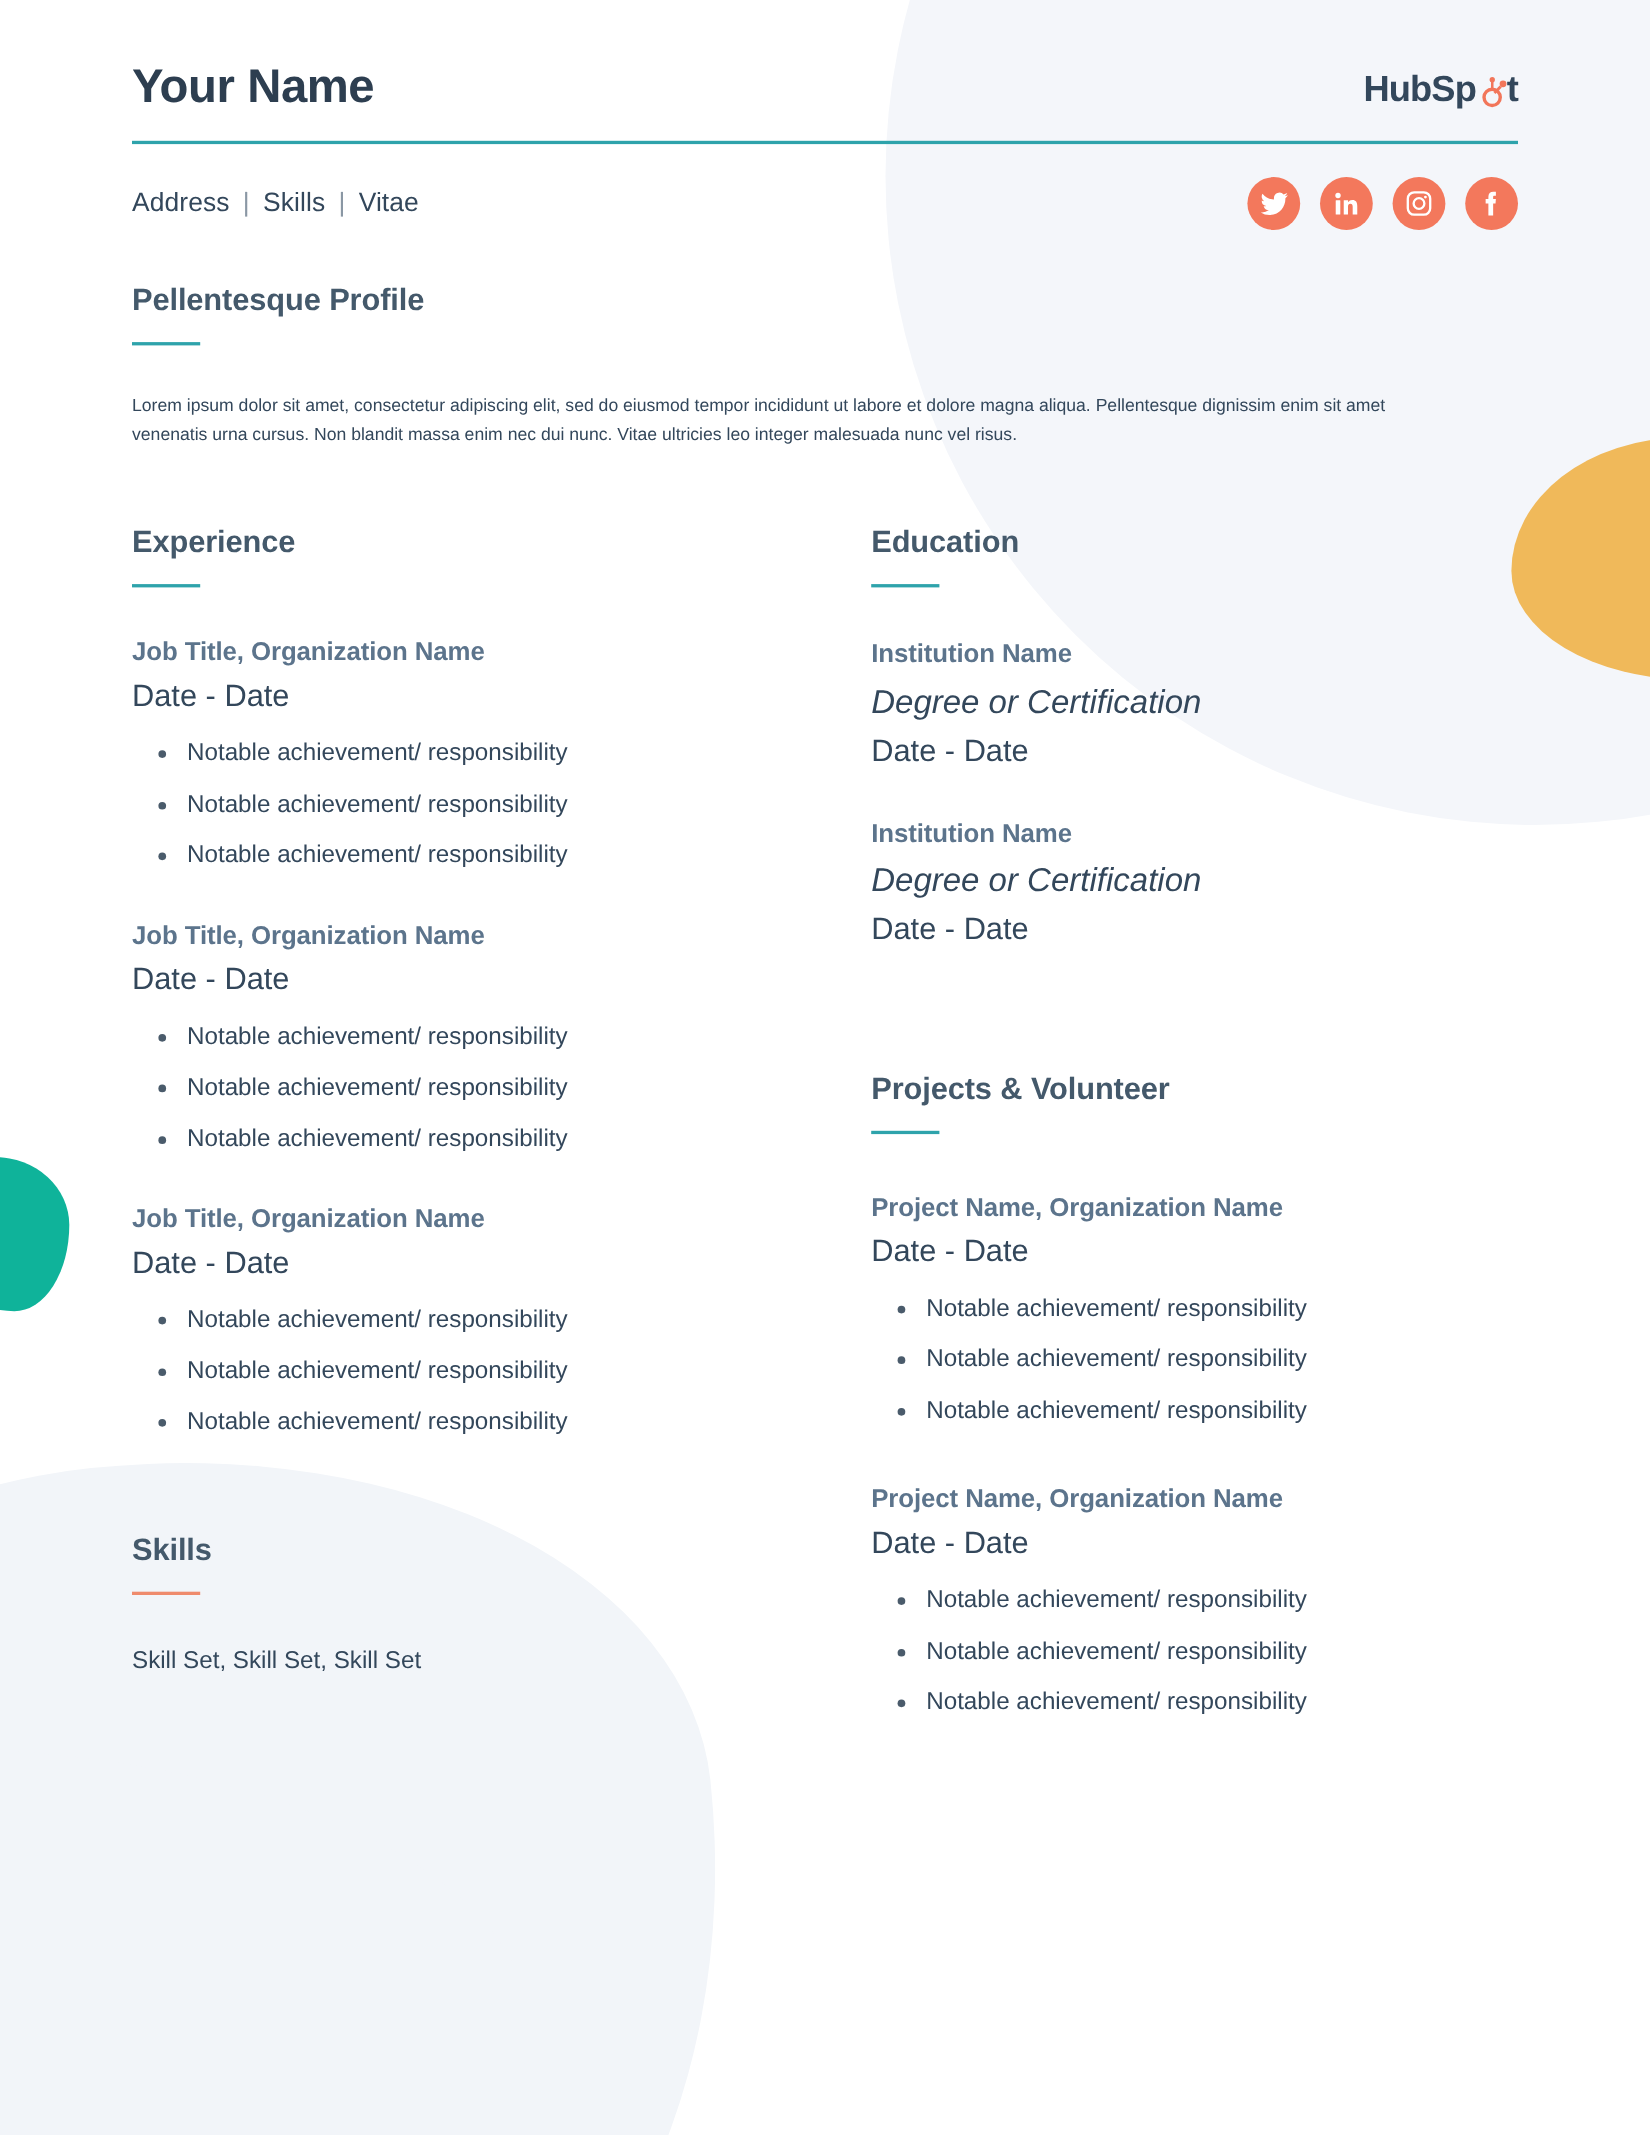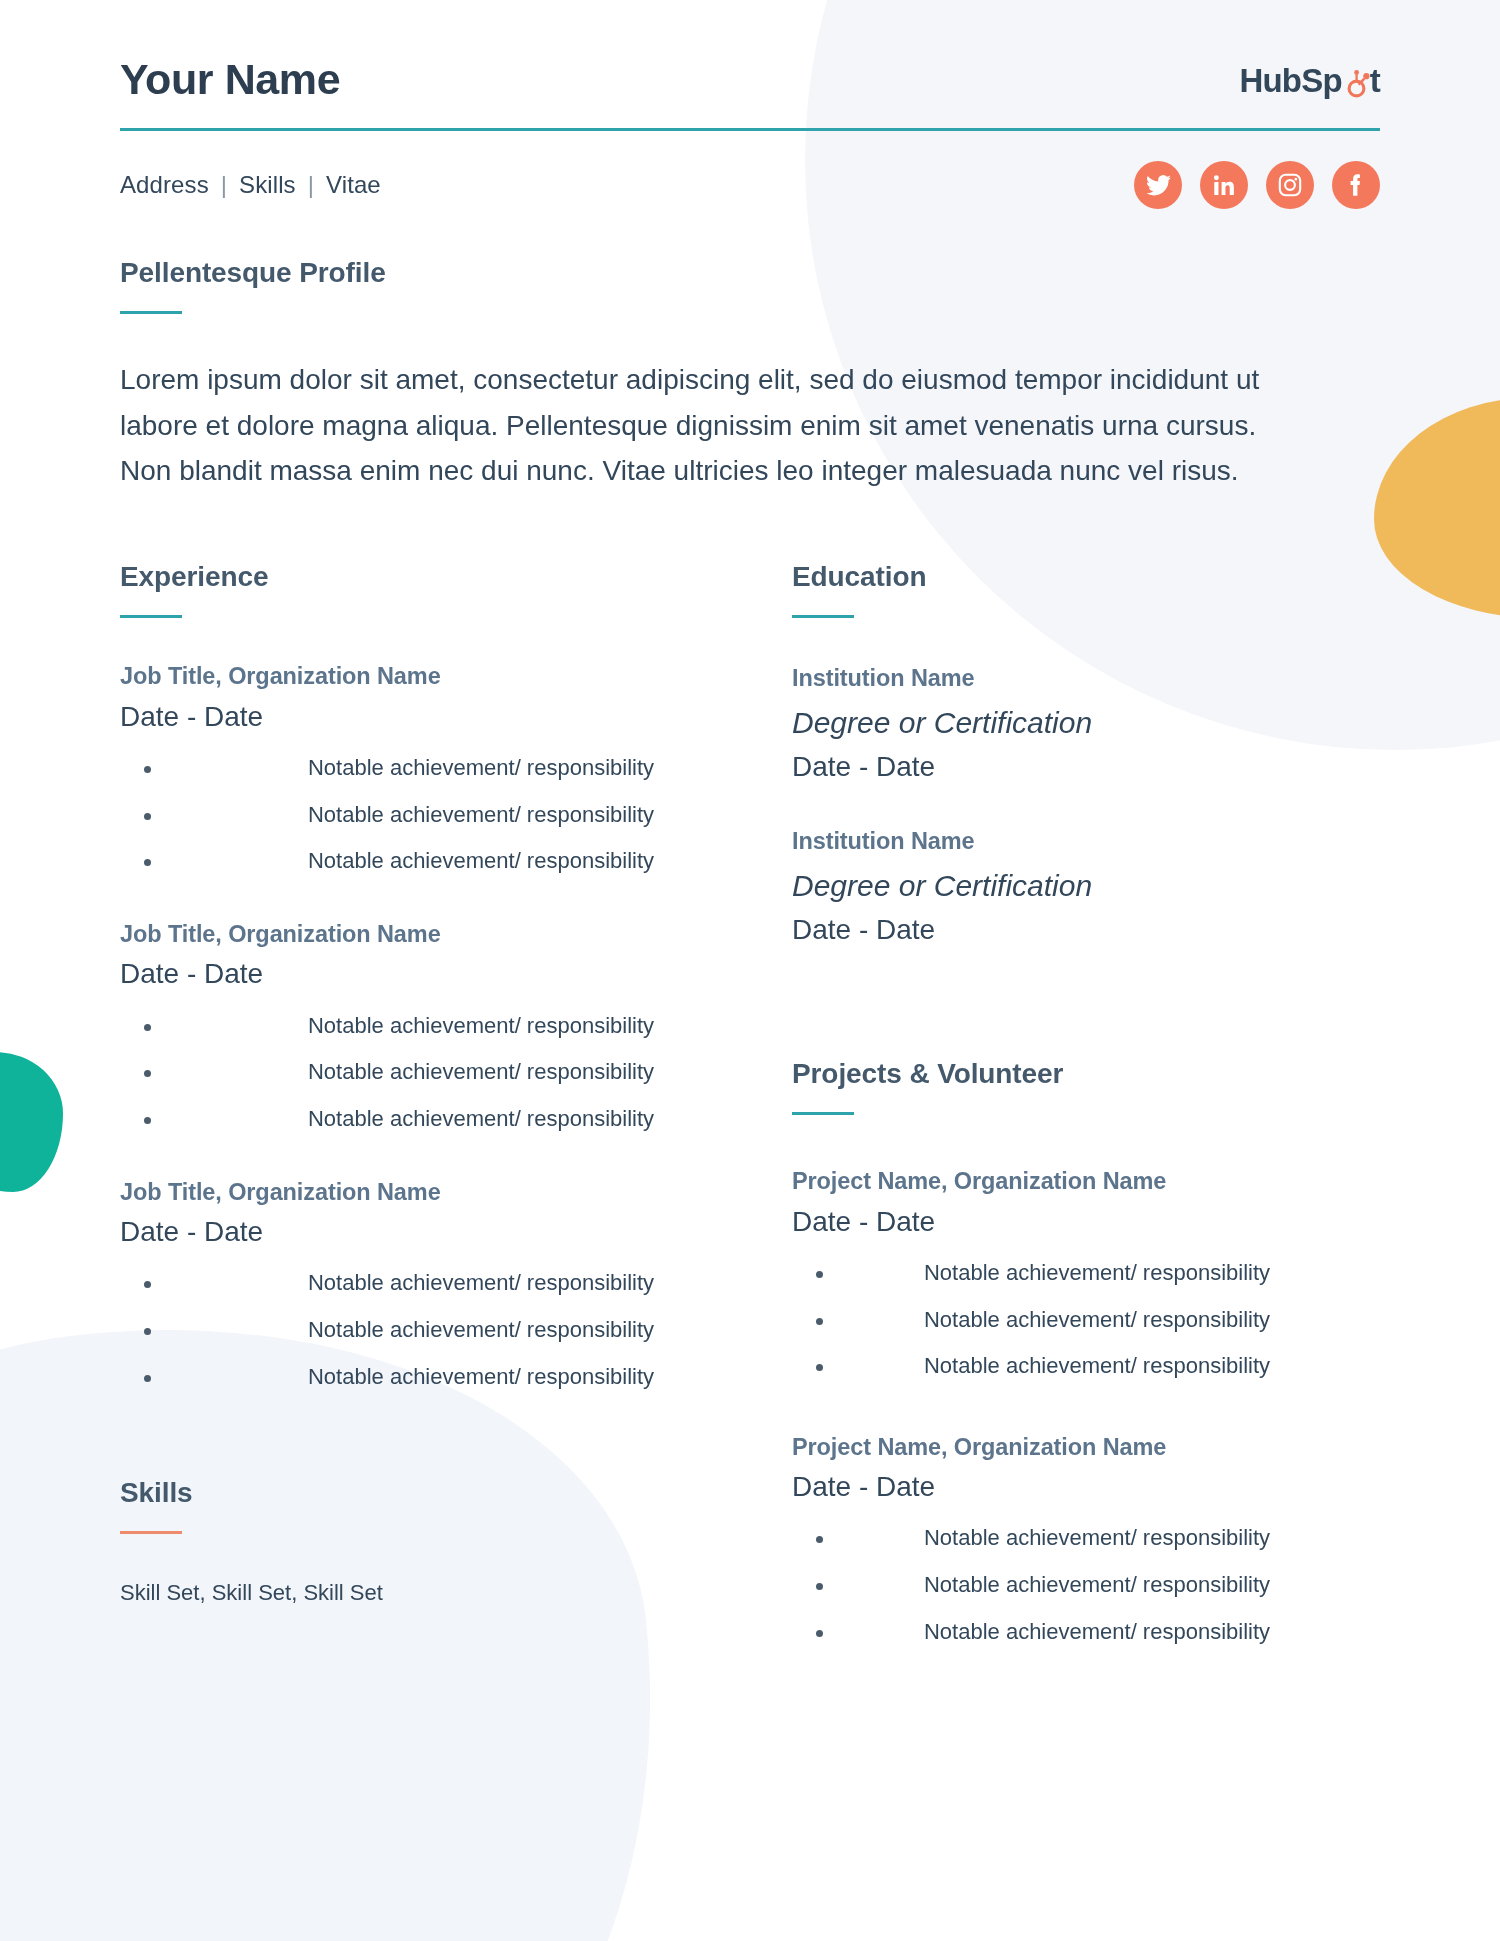--- a/index.html
+++ b/index.html
@@ -97,21 +97,21 @@
     margin:0;line-height:1.15;letter-spacing:-0.1px;
   }
   .title-underline{
     width:62px;height:3px;background:#2ea3ab;margin-top:22px;
   }
   .title-underline.orange{background:#ef8b6d;}
 
   .profile-block{margin-top:48px;}
   .profile-text{
     margin-top:43px;
-    font-size:28px;line-height:1.62;color:#33475b;
+    font-size:16px;line-height:1.62;color:#33475b;
     max-width:1180px;font-weight:normal;
   }
 
   
   .columns{display:flex;margin-top:68px;}
   .col-left{width:672px;flex:none;}
   .col-right{width:560px;flex:none;}
 
   .entry{margin-top:44px;}
   .entry:first-of-type{margin-top:46px;}
@@ -119,21 +119,21 @@
     font-size:23.5px;font-weight:bold;color:#5c748c;
     line-height:1.25;letter-spacing:-0.1px;margin:0;
   }
   .entry-date{
     font-size:28px;color:#33475b;margin-top:7px;line-height:1.3;font-weight:normal;
   }
   .entry-degree{
     font-size:30px;color:#33475b;font-style:italic;margin-top:9px;line-height:1.3;
   }
   ul.bullets{
-    margin:19px 0 0 0;padding-left:50px;list-style:none;text-align:center;
+    margin:19px 0 0 0;padding-left:50px;list-style:none;
   }
   ul.bullets li{
     font-size:22px;color:#33475b;line-height:1.3;
     margin-bottom:18px;position:relative;font-weight:normal;
   }
   ul.bullets li:last-child{margin-bottom:0;}
   ul.bullets li::before{
     content:"";position:absolute;left:-26px;top:12px;
     width:7px;height:7px;border-radius:50%;background:#4a5b6b;
   }

